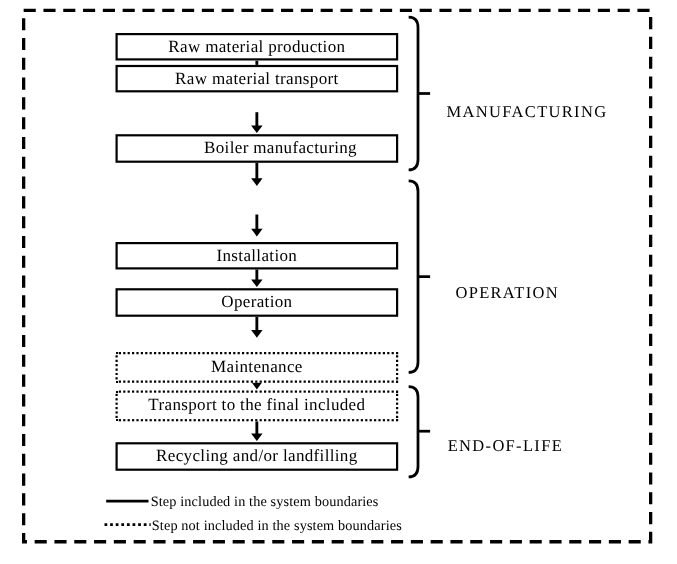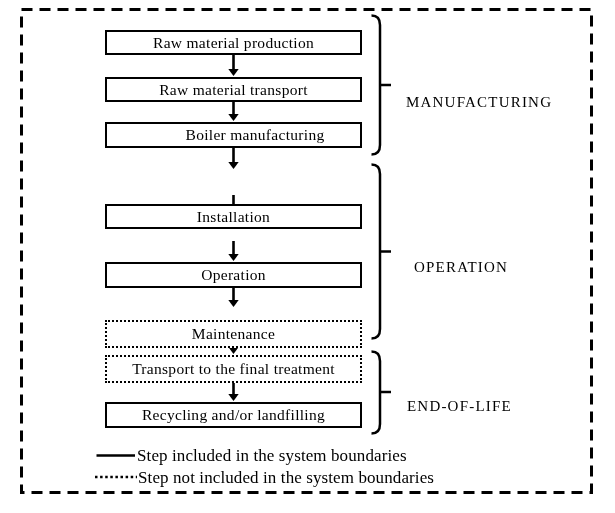--- a/index.html
+++ b/index.html
@@ -26,21 +26,21 @@
   .group-label{
     position:absolute;
     height:16px;line-height:16px;
     font-size:15px;letter-spacing:1.2px;
     white-space:nowrap;
     margin-top:16px;
   }
   .legend-label{
     position:absolute;
     height:15px;line-height:15px;
-    font-size:17px;letter-spacing:0.1px;
+    font-size:13px;letter-spacing:0.1px;
     white-space:nowrap;
   }
 </style>
 </head>
 <body>
 
 <div class="canvas">
 
   <svg class="layer" width="615" height="513" viewBox="0 0 615 513">
 
@@ -94,26 +94,26 @@
         <path d="M 371.5 351.5 Q 380 351.5 380 361 L 380 424 Q 380 433.5 371.5 433.5"></path>
         <path d="M 380 392 L 391 392"></path>
       </g>
     </g>
 
     <line x1="96.5" y1="455.5" x2="135" y2="455.5" stroke="#000" stroke-width="2.5"></line>
     <line x1="95" y1="477" x2="137" y2="477" stroke="#000" stroke-width="2.5" stroke-dasharray="2.5 2.6"></line>
   </svg>
 
   <div class="flow-box" style="top:30px;height:25px;">Raw material production</div>
-  <div class="flow-box" style="top:77px;height:25px;">Raw material transport</div>
+  <div class="flow-box" style="top:59px;height:25px;">Raw material transport</div>
   <div class="flow-box" style="top:122px;height:26px;padding-left:43px;">Boiler manufacturing</div>
-  <div class="flow-box" style="top:204px;height:25px;">Installation</div>
+  <div class="flow-box" style="top:220px;height:25px;">Installation</div>
   <div class="flow-box" style="top:262px;height:26px;">Operation</div>
   <div class="flow-box dotted" style="top:320px;height:28px;">Maintenance</div>
-  <div class="flow-box dotted" style="top:355px;height:28px;">Transport to the final treatment</div>
+  <div class="flow-box dotted" style="top:355px;height:28px;">Transport to the final included</div>
   <div class="flow-box" style="top:402px;height:26px;">Recycling and/or landfilling</div>
 
   <div class="group-label" style="left:406px;top:78px;">MANUFACTURING</div>
   <div class="group-label" style="left:414px;top:243px;">OPERATION</div>
   <div class="group-label" style="left:407px;top:382px;">END-OF-LIFE</div>
 
   <div class="legend-label" style="left:137px;top:448px;">Step included in the system boundaries</div>
   <div class="legend-label" style="left:138px;top:469.5px;">Step not included in the system boundaries</div>
 
 </div>

